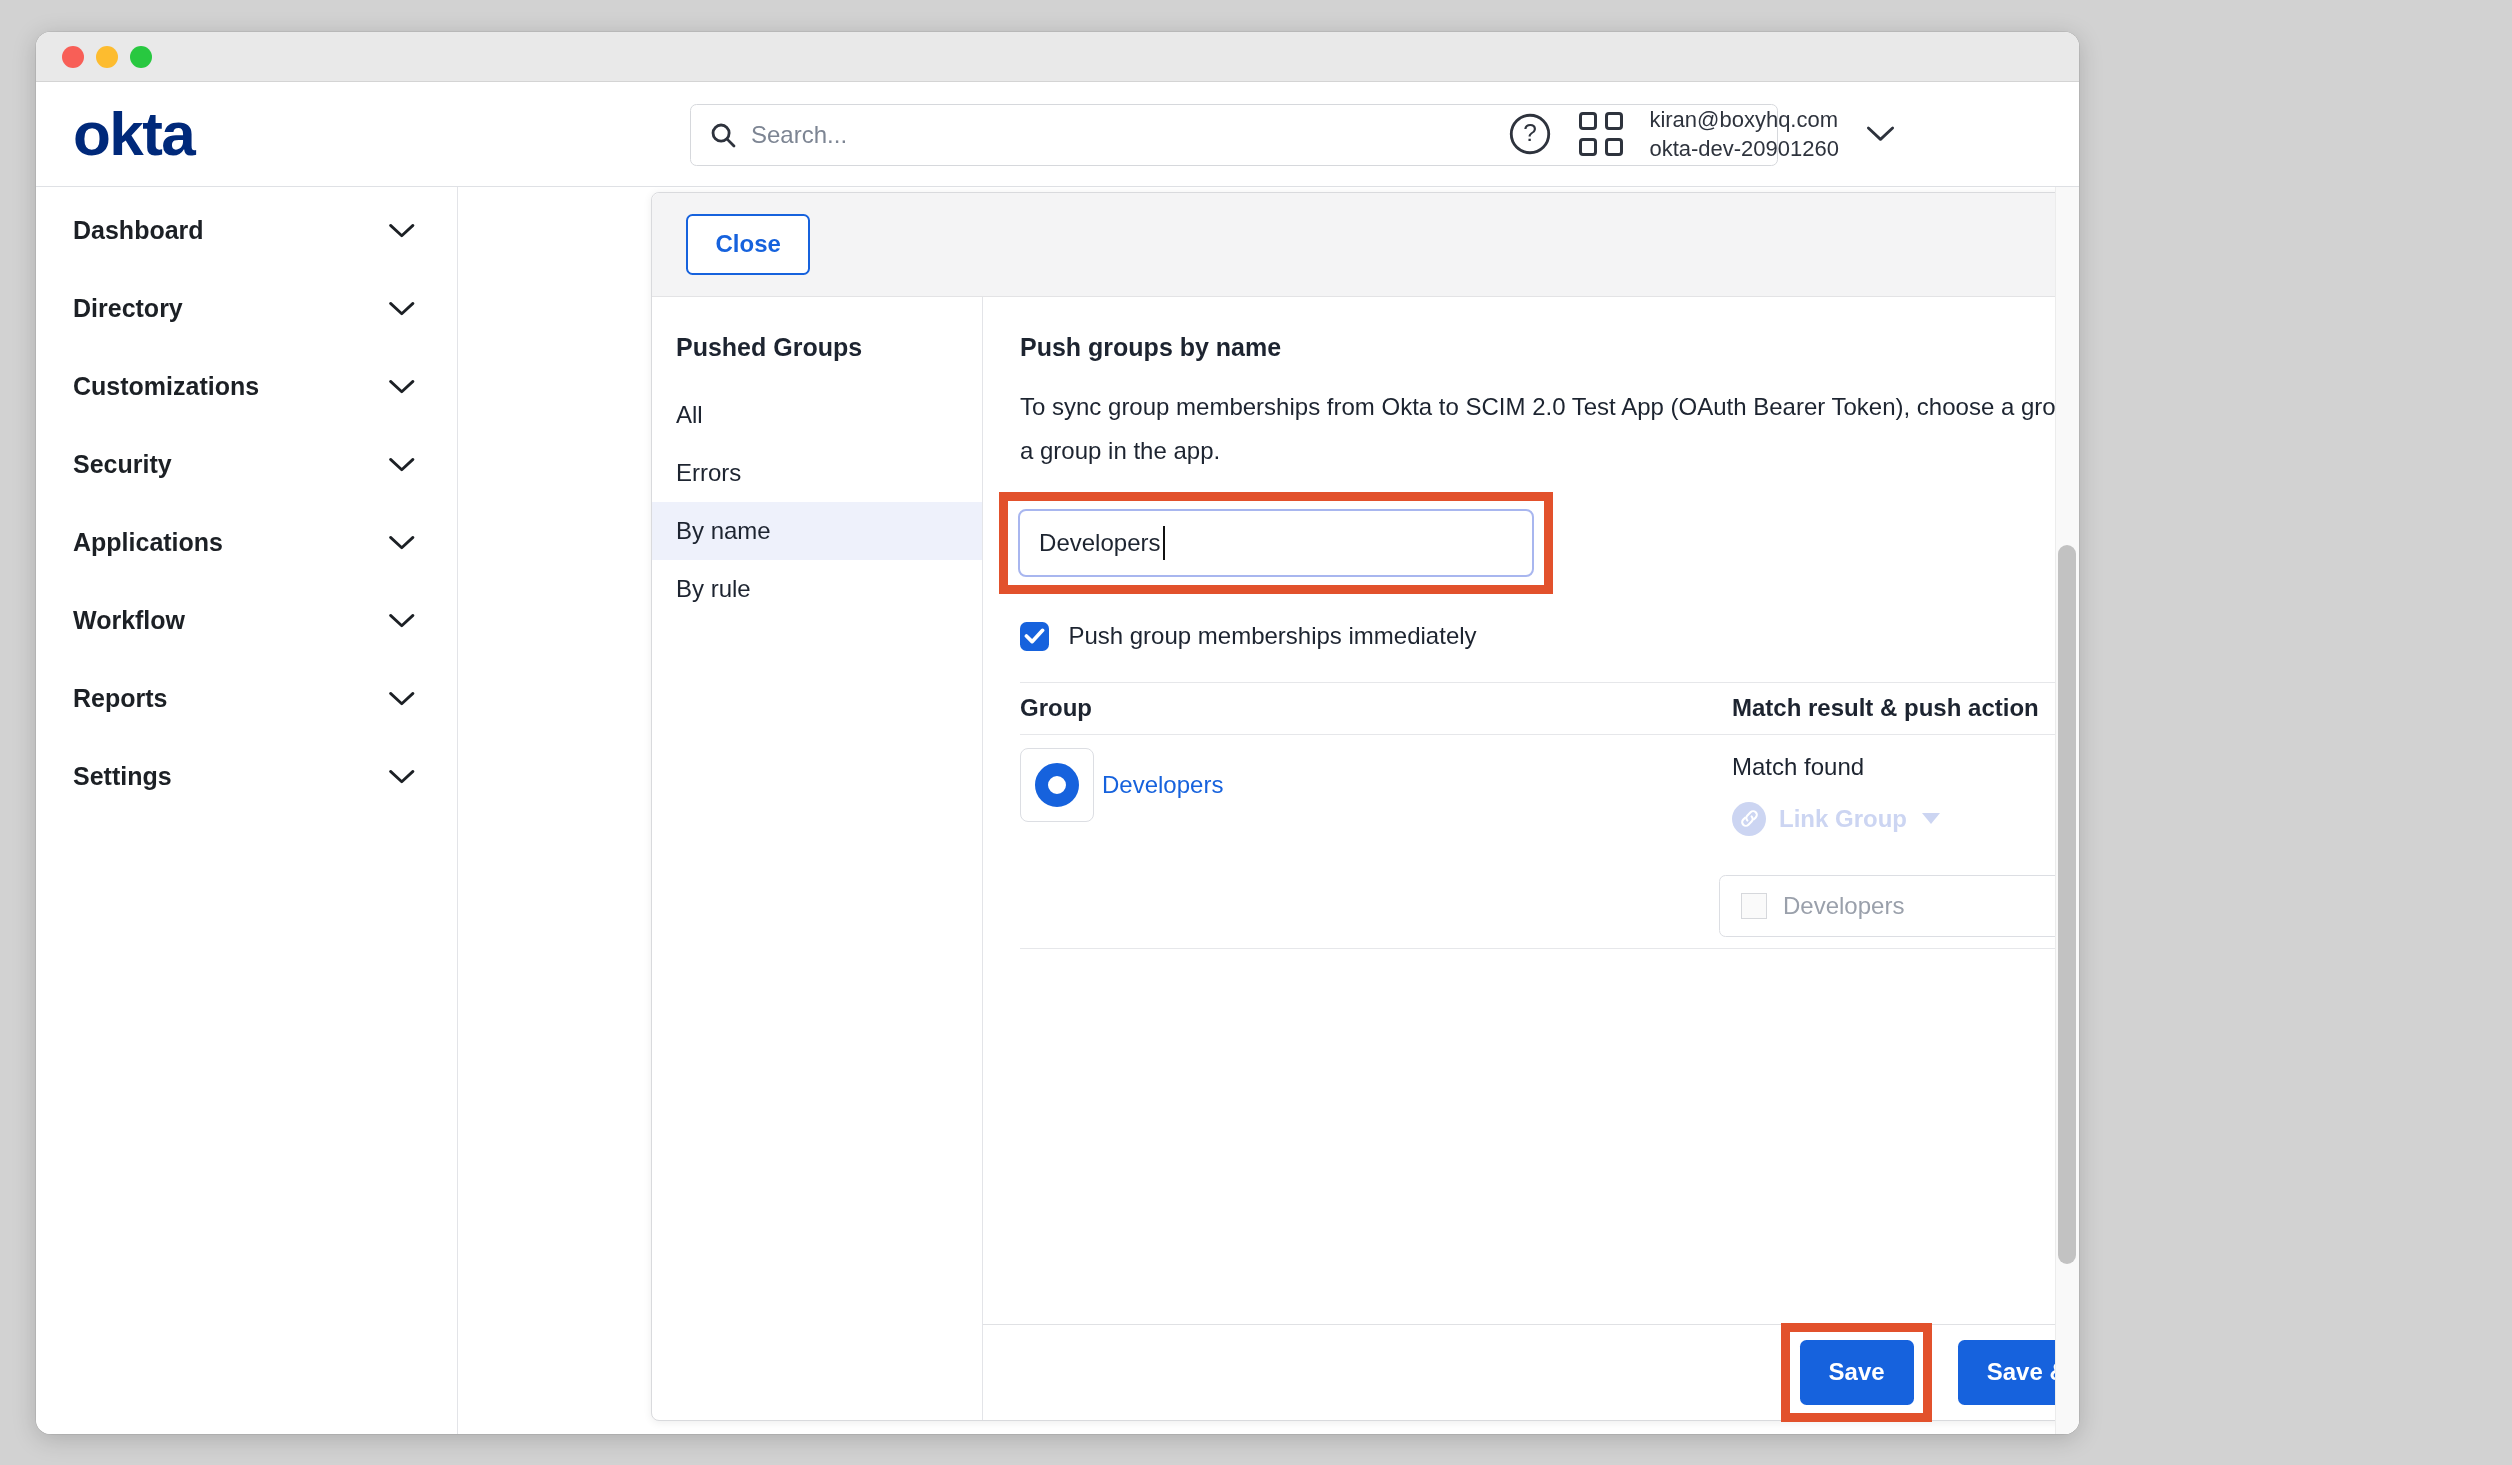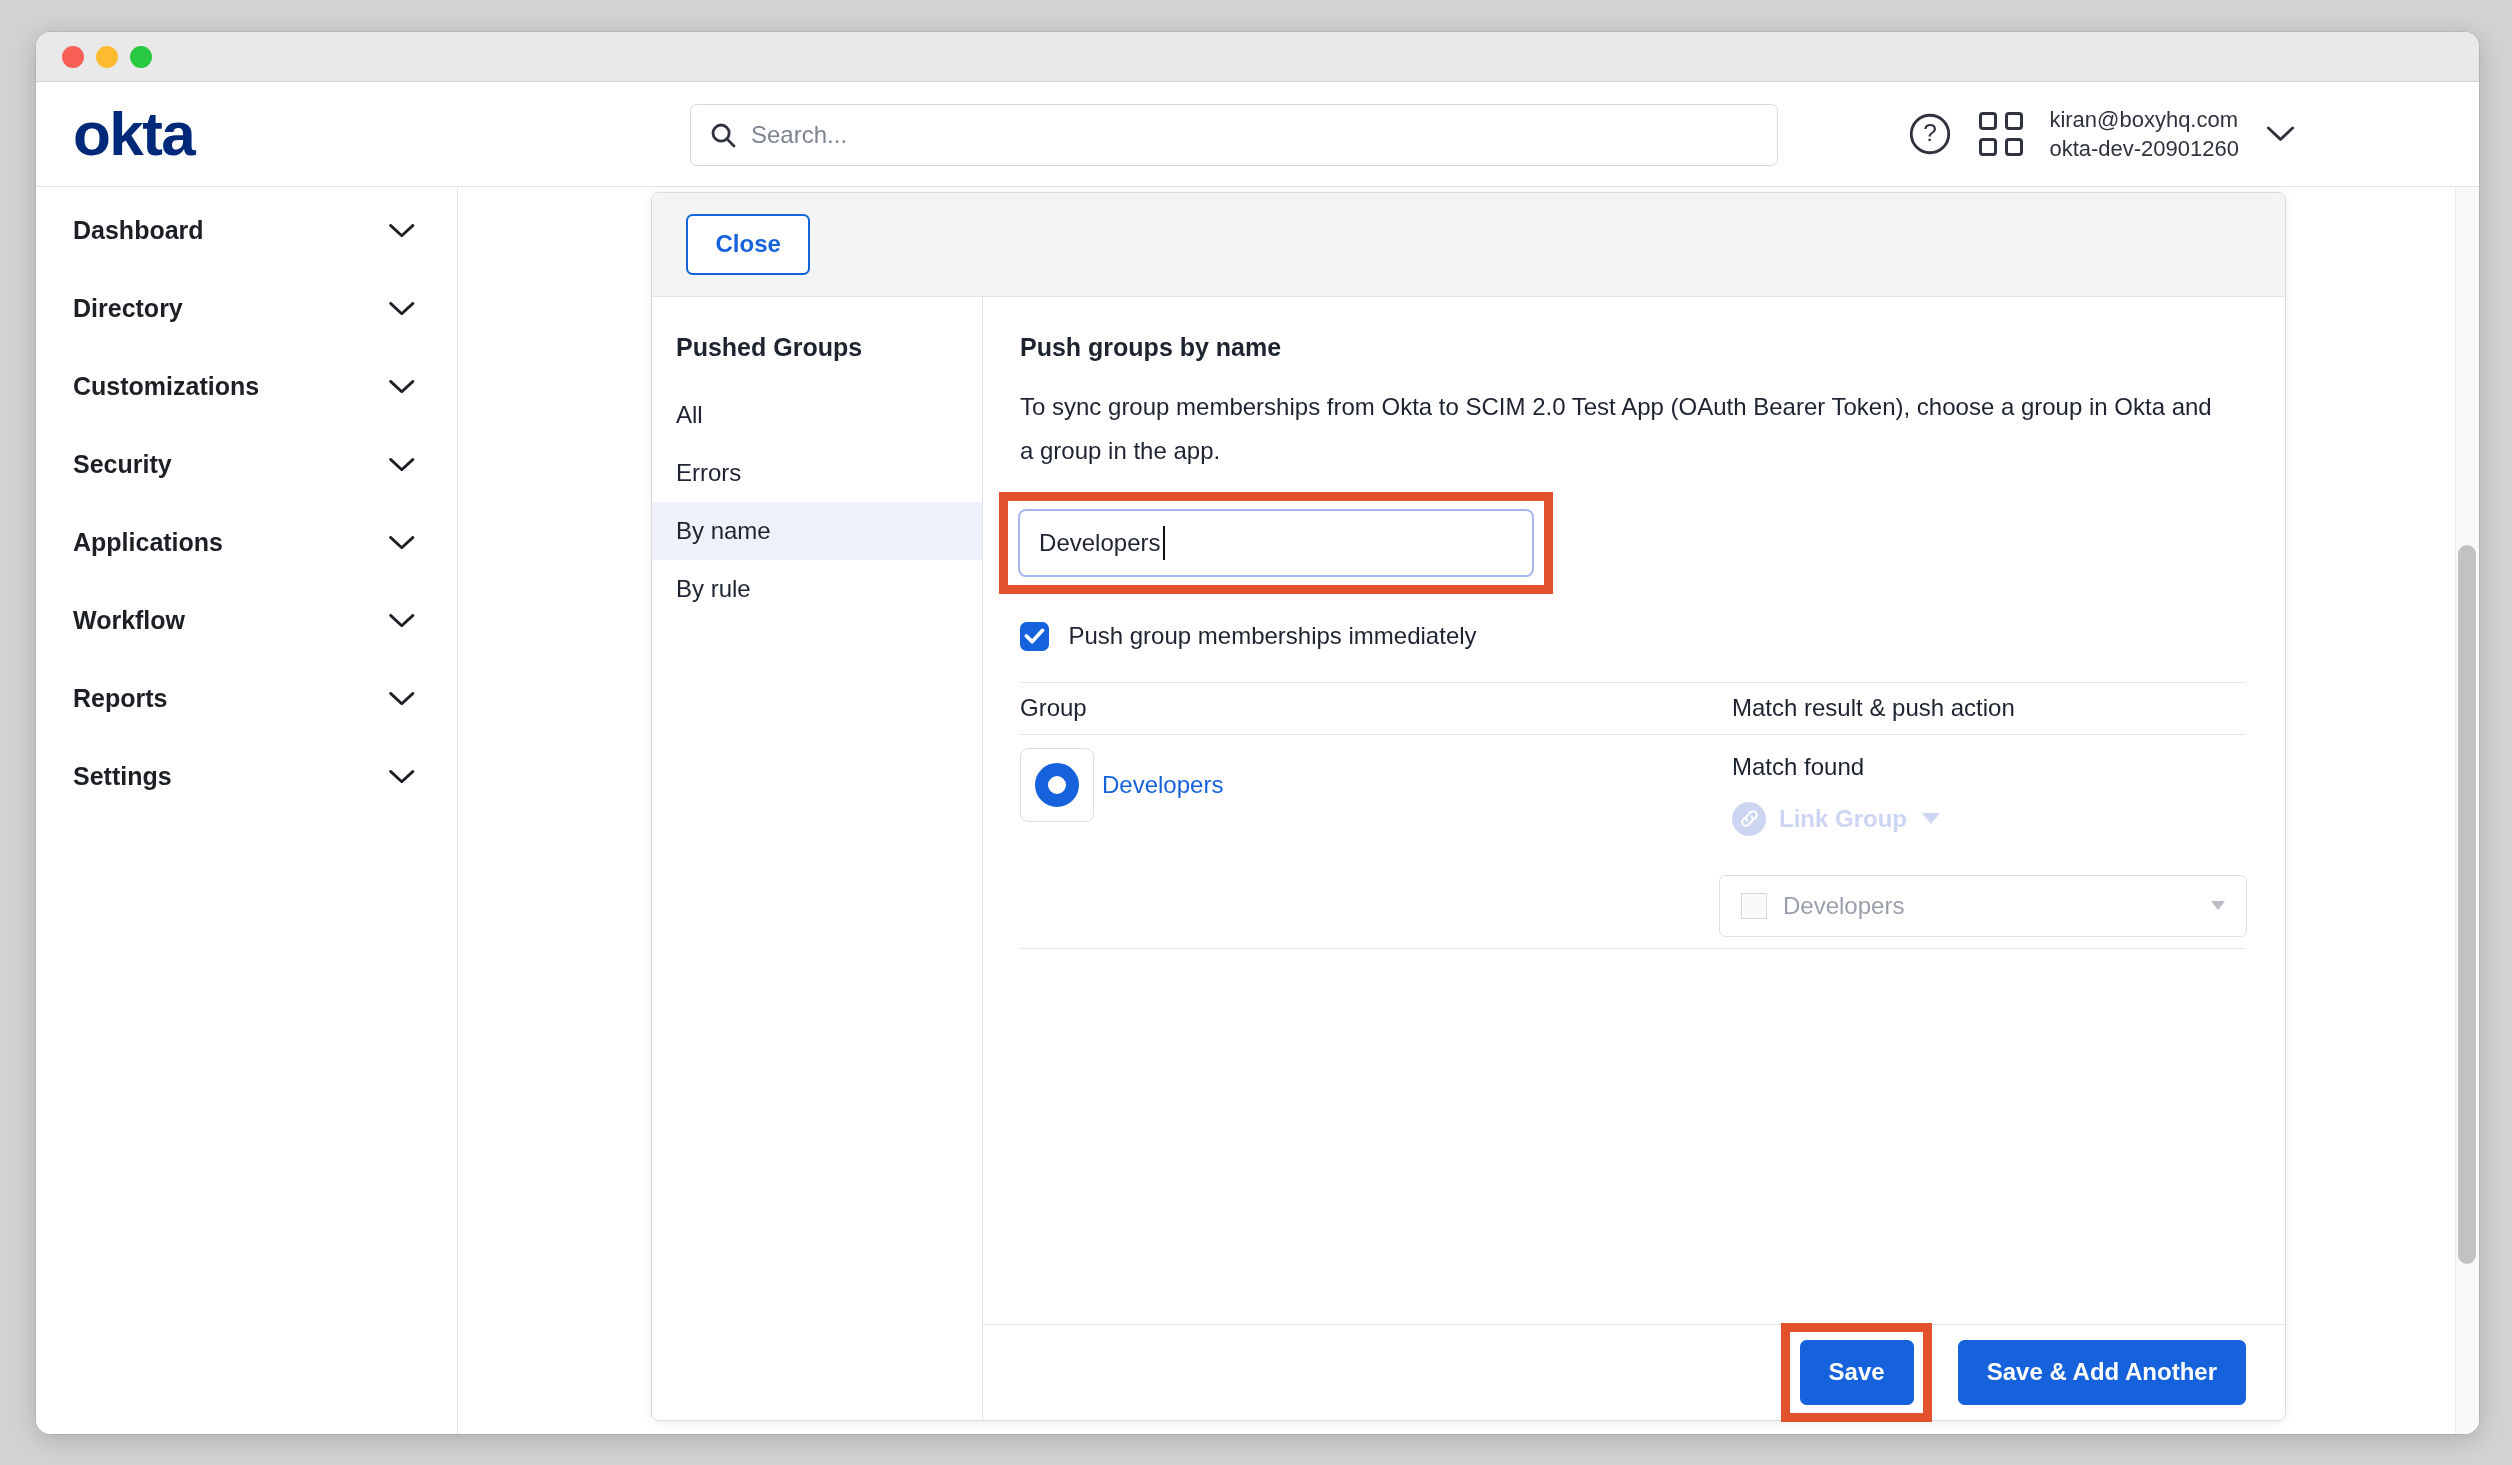--- a/index.html
+++ b/index.html
@@ -6,21 +6,21 @@
   html,body { width:2512px; height:1466px; }
   body {
     background:#d2d2d2;
     font-family:"Liberation Sans", sans-serif;
     color:#1d2430;
     overflow:hidden;
     position:relative;
   }
   
   .window {
-    position:absolute; left:36px; top:32px; width:2443px; height:1402px;
+    position:absolute; left:36px; top:32px; width:2043px; height:1402px;
     background:#fff; border-radius:14.6px; overflow:hidden;
     box-shadow:0 4.9px 24px rgba(0,0,0,.18), 0 0 0 0.8px rgba(0,0,0,.08);
     display:flex; flex-direction:column;
   }
   .titlebar {
     height:50px; background:#e9e9e9; border-bottom:0.8px solid #d4d4d4;
     display:flex; align-items:center; padding-left:26px; gap:12px; flex:0 0 auto;
   }
   .tl { width:22px; height:22px; border-radius:50%; }
   .tl.red{ background:#f85f57; } .tl.yellow{ background:#fdbc2f; } .tl.green{ background:#28c840; }
@@ -124,21 +124,21 @@
     width:29px; height:29px; border-radius:6.5px; background:#1662dd;
     display:flex; align-items:center; justify-content:center; cursor:pointer; flex:0 0 auto;
   }
   .check-label { font-size:24px; }
 
   .grp-table { margin-top:31px; }
   .tbl-head {
     display:grid; grid-template-columns:712px 1fr; height:53px; align-items:center;
     border-top:0.8px solid #e6e7ea; border-bottom:0.8px solid #e6e7ea;
   }
-  .tbl-head .th { font-size:24px; font-weight:400; }
+  .tbl-head .th { font-size:24px; font-weight:700; }
   .tbl-row {
     display:grid; grid-template-columns:712px 1fr; height:214px;
     border-bottom:0.8px solid #e6e7ea; padding-top:13px;
   }
   .grp-cell { display:flex; align-items:center; gap:8px; height:74px; }
   .grp-icon-card {
     width:74px; height:74px; border:1.6px solid #dcdee3; border-radius:8px;
     display:flex; align-items:center; justify-content:center; background:#fff; flex:0 0 auto;
   }
   .grp-donut { width:44px; height:44px; border:13px solid #1662dd; border-radius:50%; }

